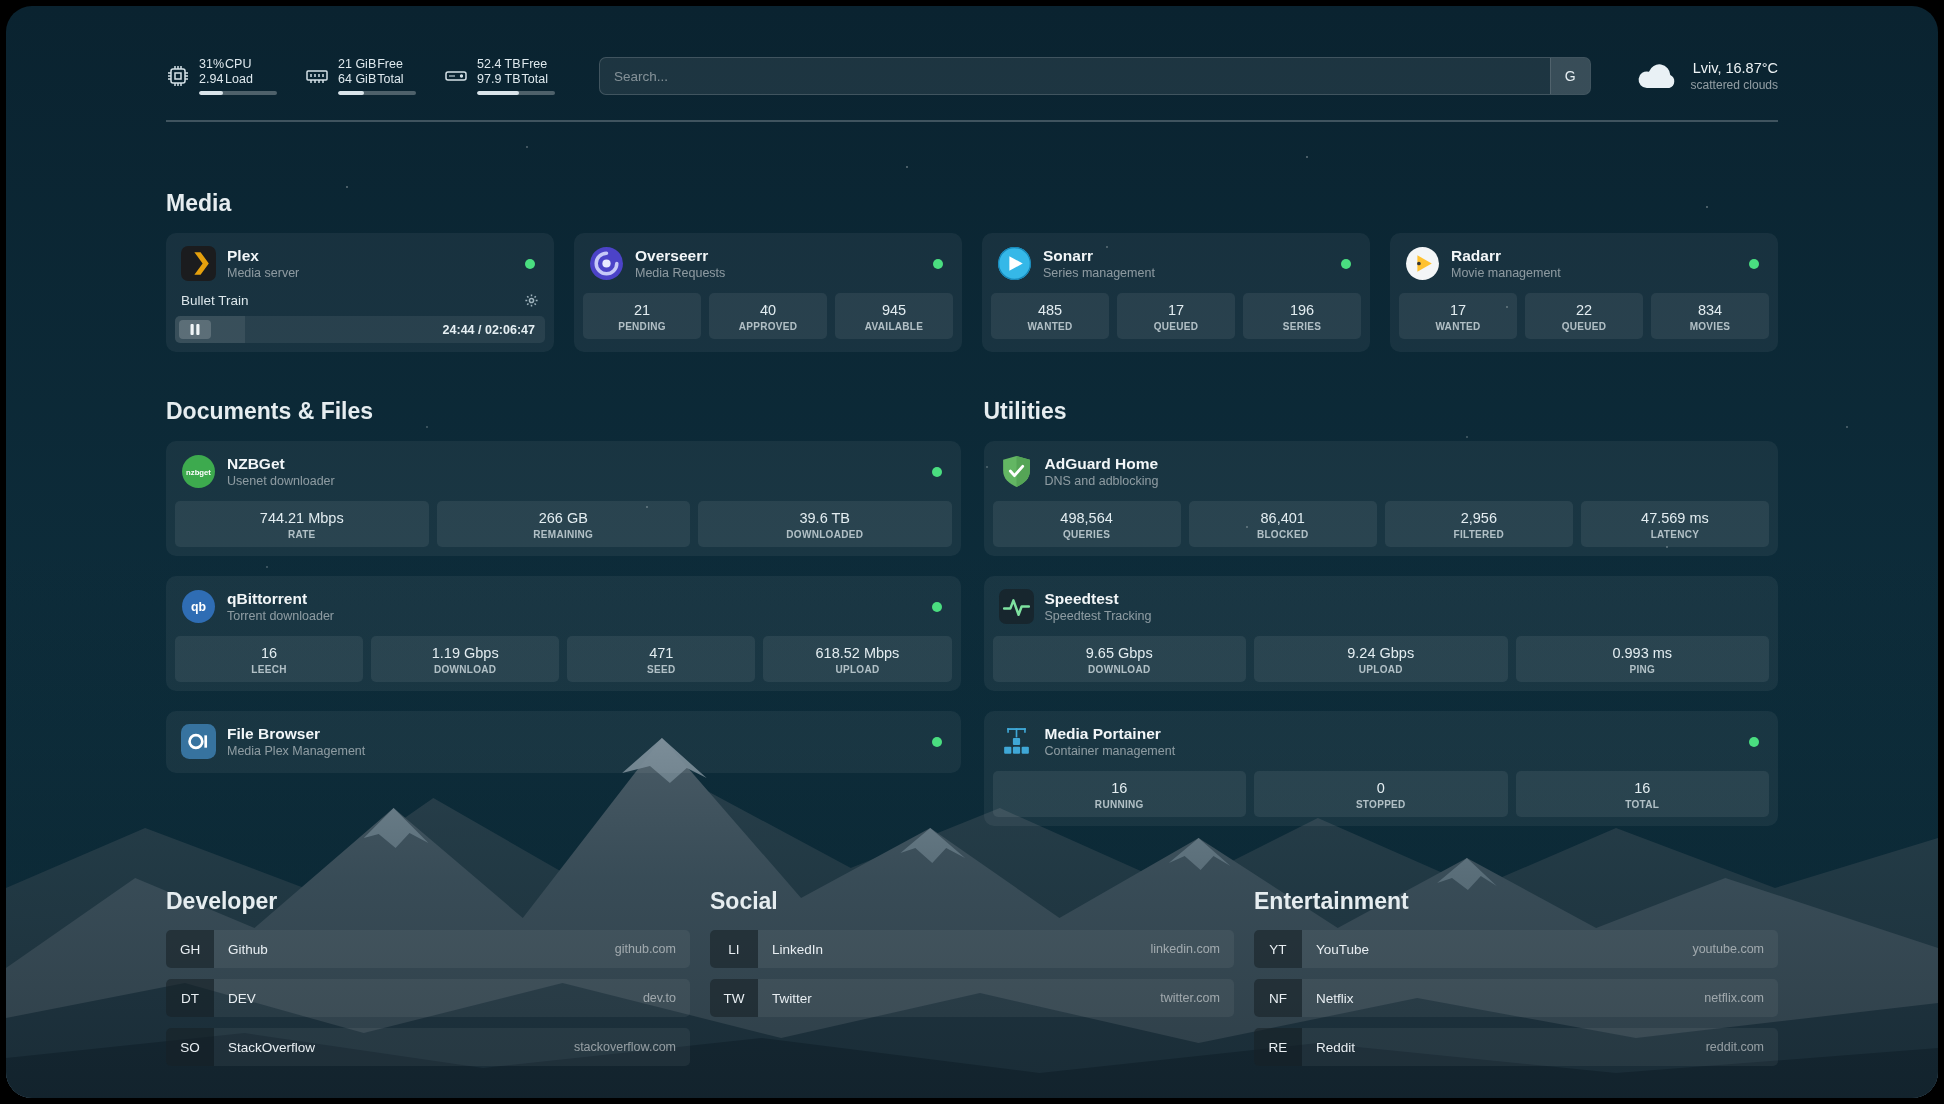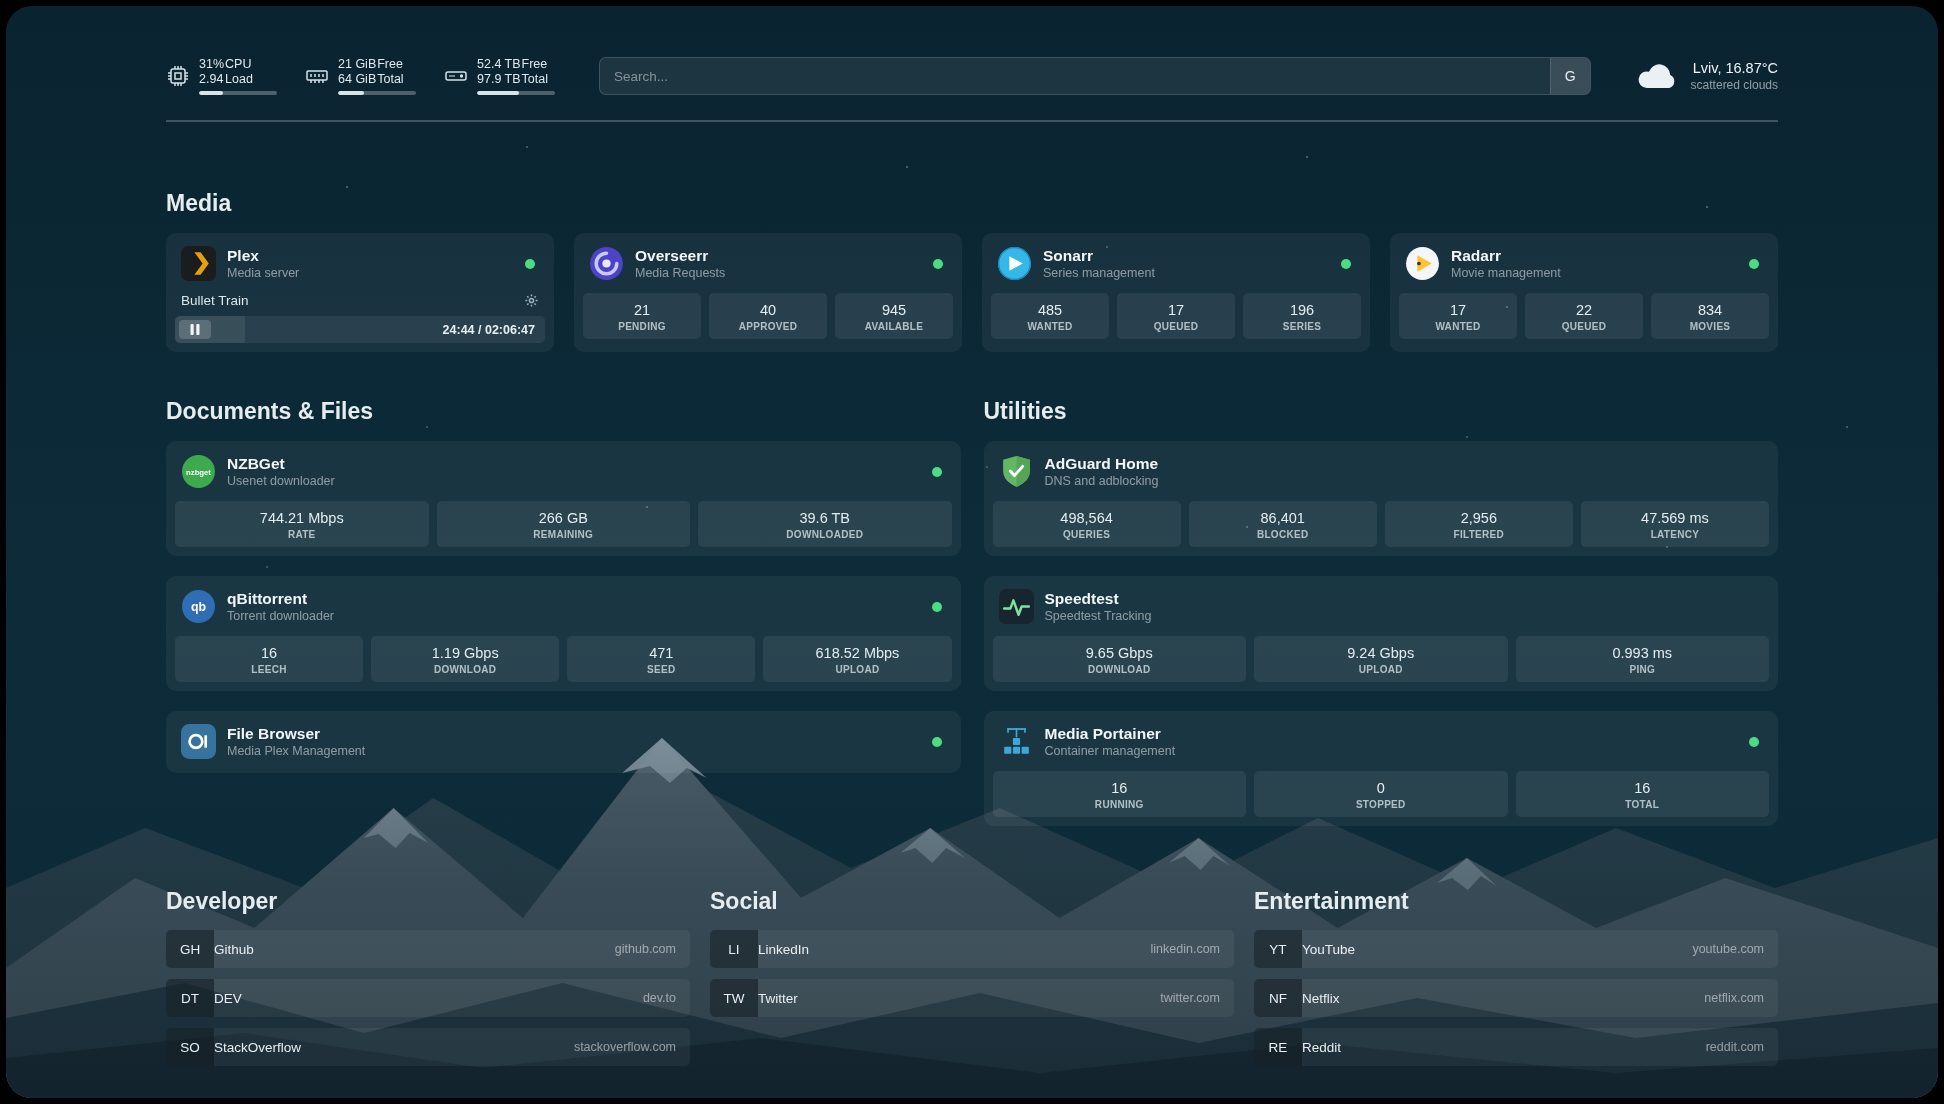--- a/index.html
+++ b/index.html
@@ -81,21 +81,21 @@
   .two-col { display:grid; grid-template-columns:1fr 1fr; gap:23px; margin-top:46px; }
   .col-title { margin:0 0 16px; }
   .col-cards { display:flex; flex-direction:column; gap:20px; }
 
   .bm-grid { display:grid; grid-template-columns:repeat(3,1fr); gap:20px; margin-top:62px; }
   .bm-title { margin:0 0 15px; }
   .bm-row { display:flex; align-items:center; height:38px; background:rgba(255,255,255,0.055);
     border-radius:5px; margin-bottom:11px; overflow:hidden; cursor:pointer; }
   .bm-abbr { width:48px; align-self:stretch; background:rgba(13,24,30,0.55); display:flex;
     align-items:center; justify-content:center; font-size:13.5px; color:#e8eef2; }
-  .bm-name { font-size:13.5px; color:#e8eef2;text-align:right; }
+  .bm-name { margin-left:14px; font-size:13.5px; color:#e8eef2;text-align:right; }
   .bm-url { margin-left:auto; margin-right:14px; font-size:12.5px; color:rgba(255,255,255,0.5); }
 </style>
 </head>
 <body>
 
 <div class="frame">
 
   <svg class="mountains" viewBox="0 0 1944 460" preserveAspectRatio="none">
     <polygon fill="#42545f" opacity="0.75" points="0,460 0,250 140,190 300,250 430,160 570,240 700,150 850,230 1000,170 1180,250 1320,180 1480,250 1620,190 1780,250 1944,200 1944,460"></polygon>
     <polygon fill="#5e6e79" points="0,460 0,330 130,240 250,290 390,170 520,280 660,100 800,260 930,190 1060,280 1200,200 1340,290 1470,220 1600,290 1730,240 1944,310 1944,460"></polygon>

